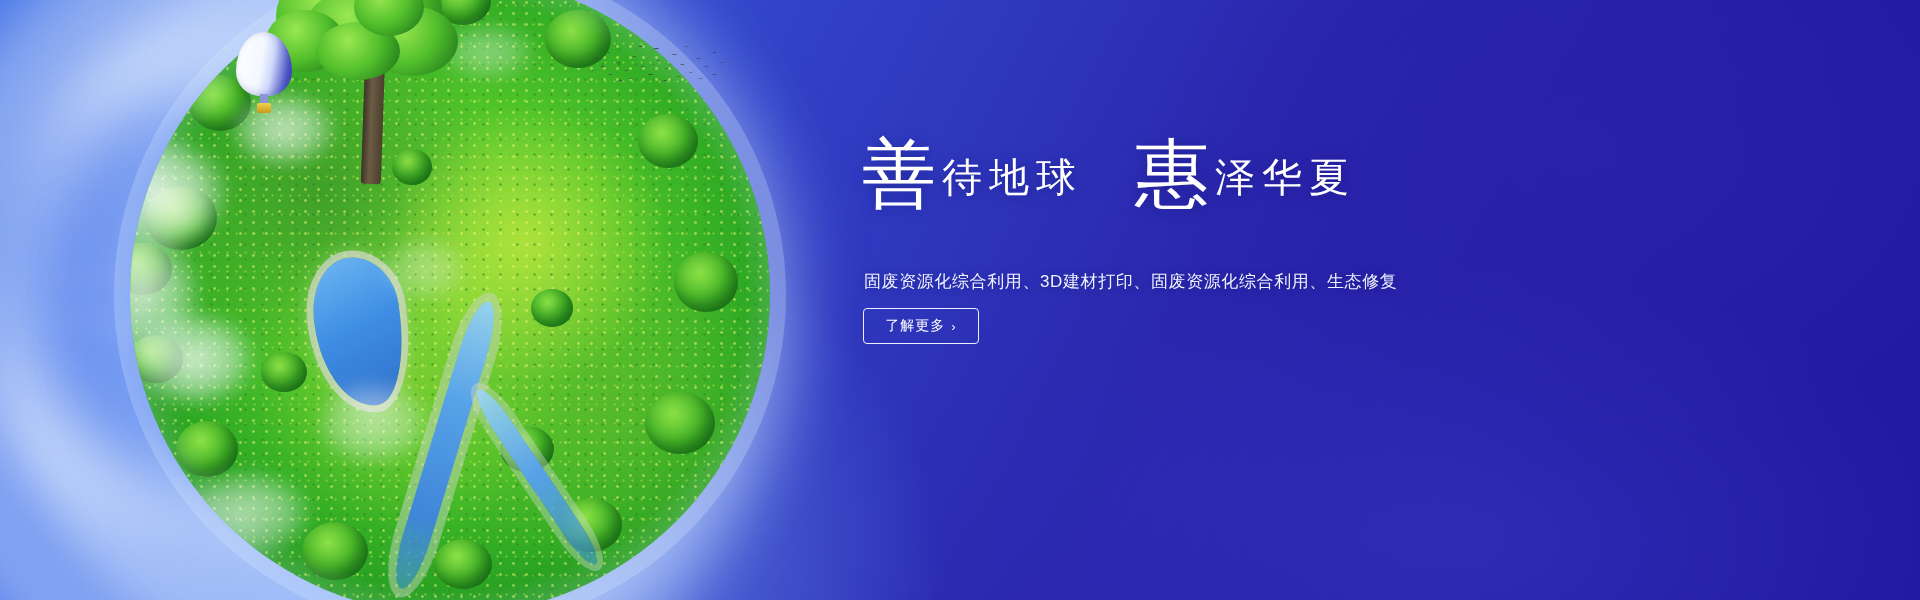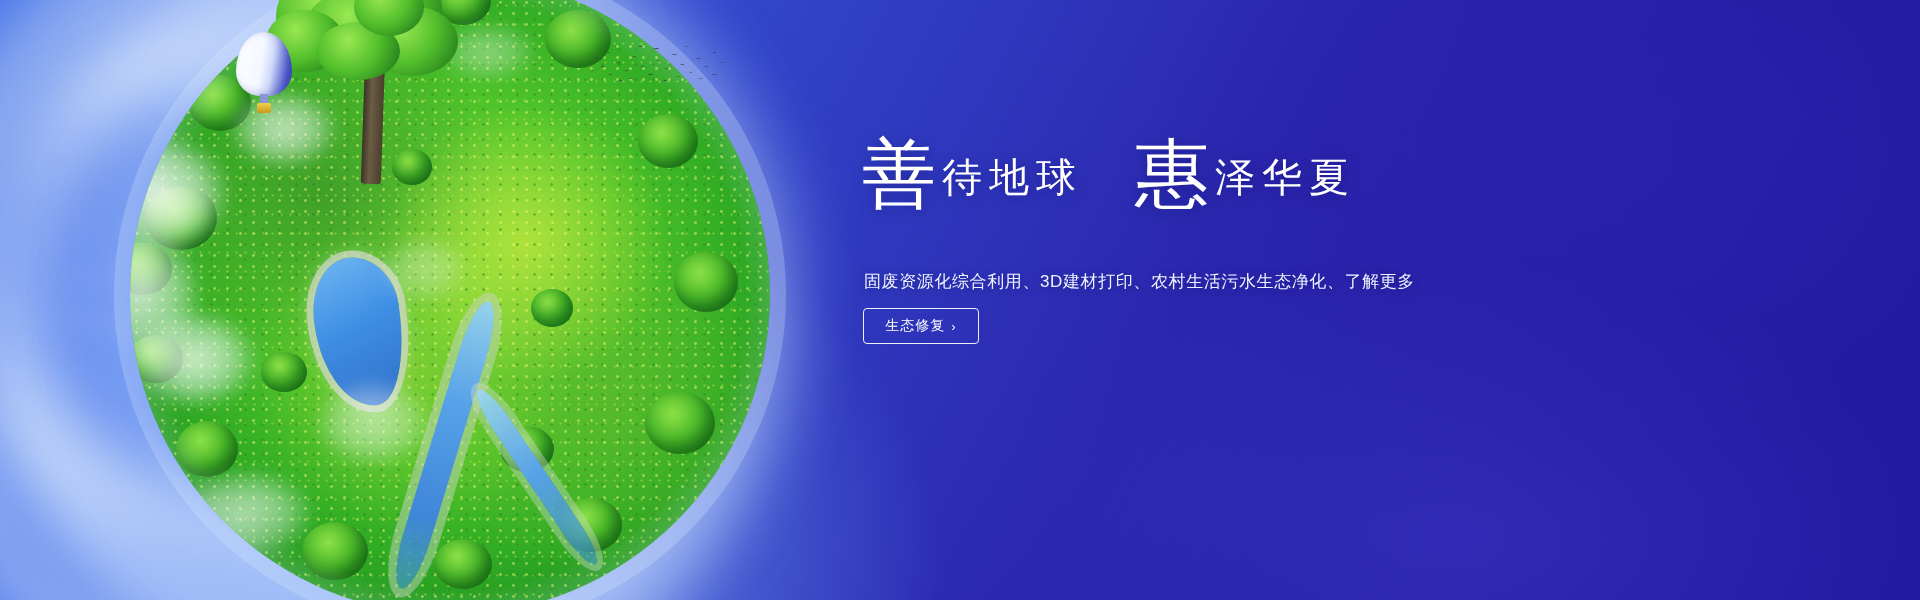--- a/index.html
+++ b/index.html
@@ -375,21 +375,21 @@
 
     <div class="headline">
       <span class="hl-big">善</span>
       <span class="hl-small">待地球</span>
       <span class="hl-gap"></span>
       <span class="hl-big">惠</span>
       <span class="hl-small">泽华夏</span>
     </div>
 
 
-    <div class="description">固废资源化综合利用、3D建材打印、农村生活污水生态净化、了解更多</div>
+    <div class="description">固废资源化综合利用、3D建材打印、固废资源化综合利用、生态修复</div>
 
     <div class="cta">
-      <span>生态修复</span>
+      <span>了解更多</span>
       <span class="chev">›</span>
     </div>
 
   </div>
 </div>
 
 </body></html>

